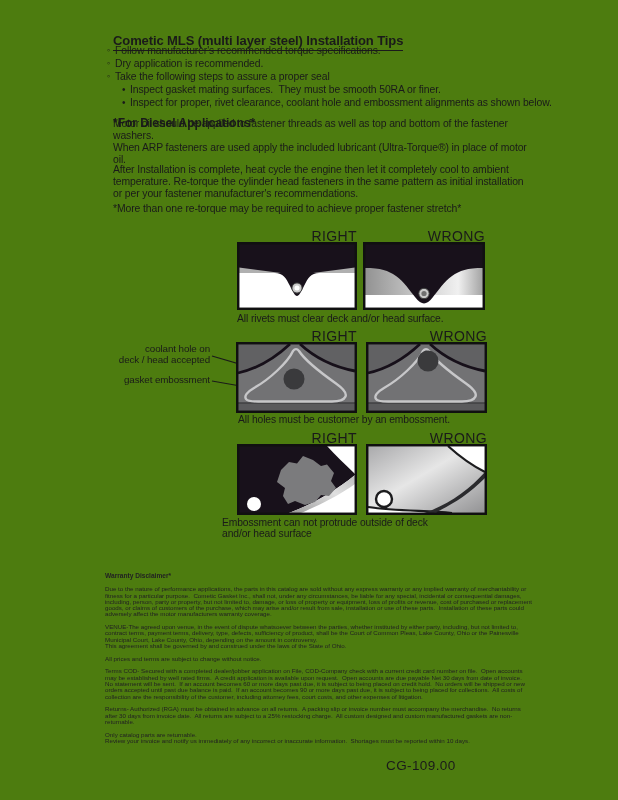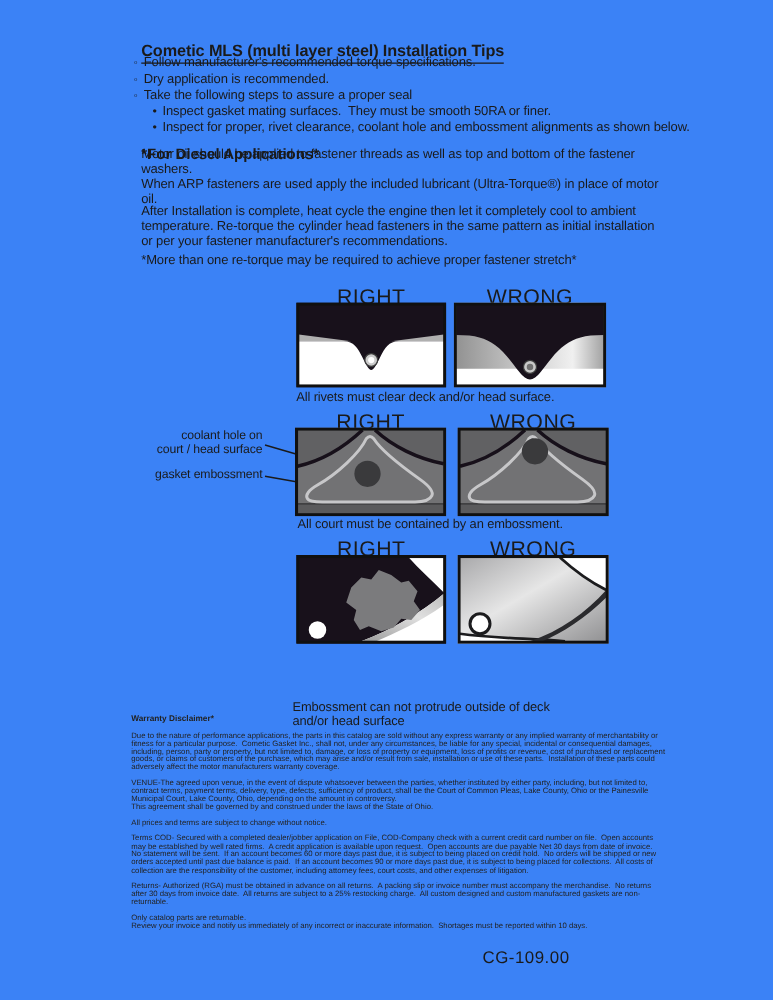--- a/index.html
+++ b/index.html
@@ -1,30 +1,30 @@
 <!DOCTYPE html>
 <html><head>
 <meta charset="utf-8">
 <style>
   html,body{margin:0;padding:0;}
-  .page{position:relative;width:618px;height:800px;background:#3b82f6;overflow:hidden;
+  .page{position:relative;width:618px;height:800px;background:#4d7c0f;overflow:hidden;
         font-family:"Liberation Sans",sans-serif;color:#1a1a1a;}
   .abs{position:absolute;}
   #title{left:113px;top:24px;font-size:13px;font-weight:bold;letter-spacing:-0.1px;
          border-bottom:1.5px solid #1a1a1a;padding-bottom:2px;}
   .bullets{left:107px;top:44px;font-size:10.4px;letter-spacing:-0.1px;width:460px;}
   .bullet{display:flex;line-height:13px;}
   .bullet .mk{width:8px;flex:0 0 8px;font-size:9px;}
   .bullet.sub{padding-left:15px;}
   .bullet.sub .mk{font-size:10px;}
   .bullet .bt{white-space:pre-wrap;}
   .diesel-h{left:113px;top:116px;font-size:12px;font-weight:bold;}
   .dp{left:113px;width:420px;font-size:10.4px;line-height:12px;letter-spacing:-0.1px;white-space:pre-line;}
   #dp1{top:118px;} #dp2{top:164px;} #dp3{top:203px;}
-  .dg-label{font-size:17px;letter-spacing:0.4px;text-align:center;}
+  .dg-label{font-size:14px;letter-spacing:0.4px;text-align:right;}
   .fig{position:absolute;}
   .fig svg{display:block;width:100%;height:100%;}
   .cap{font-size:10.3px;font-weight:normal;letter-spacing:-0.1px;white-space:pre-line;line-height:11px;}
   .ann{text-align:right;font-size:9.8px;line-height:10.5px;white-space:pre-line;letter-spacing:-0.1px;}
   .warr{left:105px;top:573px;width:428px;font-size:6.2px;line-height:6.3px;color:#222;}
   .warr h3{font-size:6.6px;margin:0 0 7px 0;}
   .warr p{margin:0 0 6.4px 0;white-space:pre-wrap;}
   #code{left:386px;top:758px;font-size:13.5px;letter-spacing:0.4px;}
 </style>
 </head>
@@ -96,21 +96,21 @@
       <circle cx="61" cy="51.5" r="2.6" fill="#707070"></circle>
       <rect x="1.2" y="1.2" width="119.6" height="65.6" fill="none" stroke="#101010" stroke-width="2.5"></rect>
     </svg>
   </div>
   <div class="cap abs" style="left:237px;top:313px;">All rivets must clear deck and/or head surface.</div>
 
   <div class="dg-label abs" style="left:236px;top:328px;width:121px;">RIGHT</div>
   <div class="dg-label abs" style="left:366px;top:328px;width:121px;">WRONG</div>
 
   <div class="ann abs" style="left:90px;top:344px;width:120px;">coolant hole on
-court / head surface</div>
+deck / head accepted</div>
   <div class="ann abs" style="left:90px;top:375px;width:120px;">gasket embossment</div>
   <svg class="abs" style="left:211px;top:352px;" width="84" height="42">
     <line x1="1" y1="4" x2="80" y2="27" stroke="#1a1a1a" stroke-width="1.1"></line>
     <line x1="1" y1="29" x2="52" y2="38" stroke="#1a1a1a" stroke-width="1.1"></line>
   </svg>
 
   <div class="fig" style="left:236px;top:342px;width:121px;height:71px;">
     <svg viewBox="0 0 121 71">
       <rect width="121" height="71" fill="#727274"></rect>
       <path d="M2,2 L54,2 C38,17 20,27 2,31 Z" fill="#616163"></path>
@@ -131,21 +131,21 @@
       <path d="M64,2 L119,2 L119,29 C98,25 78,15 64,2 Z" fill="#616163"></path>
       <path d="M54,2 C38,17 20,27 2,31" fill="none" stroke="#17101a" stroke-width="2.8"></path>
       <path d="M64,2 C78,15 98,25 119,29" fill="none" stroke="#17101a" stroke-width="2.8"></path>
       <rect x="2" y="61" width="117" height="8" fill="#5a5a5c"></rect>
       <line x1="2" y1="61" x2="119" y2="61" stroke="#404042" stroke-width="1.4"></line>
       <path d="M57,9 C52,20 34,37 18,46 C11,50 8,54 10,57 C11,59 15,59.5 22,59.5 L96,59.5 C104,59.5 108,58 109.5,54.5 C111,51 107,46.5 100,41.5 C88,33 70,20 63,9 C61,6.5 59,6.5 57,9 Z" fill="none" stroke="#c7c7c9" stroke-width="2.4"></path>
       <circle cx="62" cy="19" r="10.5" fill="#3a3a3c"></circle>
       <rect x="1.2" y="1.2" width="118.6" height="68.6" fill="none" stroke="#101010" stroke-width="2.5"></rect>
     </svg>
   </div>
-  <div class="cap abs" style="left:238px;top:414px;">All court must be contained by an embossment.</div>
+  <div class="cap abs" style="left:238px;top:414px;">All holes must be customer by an embossment.</div>
 
   <div class="dg-label abs" style="left:237px;top:430px;width:120px;">RIGHT</div>
   <div class="dg-label abs" style="left:366px;top:430px;width:121px;">WRONG</div>
 
   <div class="fig" style="left:237px;top:444px;width:120px;height:71px;">
     <svg viewBox="0 0 120 71">
       <defs>
         <linearGradient id="g3r" x1="0" y1="1" x2="1" y2="0">
           <stop offset="0" stop-color="#9a9a9a"></stop>
             <stop offset="0.6" stop-color="#e0e0e0"></stop>
@@ -173,21 +173,21 @@
       <rect width="121" height="71" fill="url(#g3w)"></rect>
       <path d="M82,2 L119,2 L119,28 C107,22 93,12 82,2 Z" fill="#ffffff"></path>
       <path d="M82,2 C93,12 107,22 119,28" fill="none" stroke="#1c1c1e" stroke-width="2.2"></path>
       <path d="M2,63 C30,67 58,66.5 86,69 L2,69 Z" fill="#ffffff"></path>
       <path d="M2,63 C30,67 58,66.5 86,69" fill="none" stroke="#1c1c1e" stroke-width="2.2"></path>
       <path d="M58,69 C82,61 103,46 119,28 L119,34 C102,51 84,62 68,69 Z" fill="#2b2b2e"></path>
       <circle cx="18" cy="55" r="8" fill="#ffffff" stroke="#1c1c1e" stroke-width="2.4"></circle>
       <rect x="1.2" y="1.2" width="118.6" height="68.6" fill="none" stroke="#101010" stroke-width="2.5"></rect>
     </svg>
   </div>
-  <div class="cap abs" style="left:234px;top:517px;margin-top:44px;">Embossment can not protrude outside of deck
+  <div class="cap abs" style="left:222px;top:517px;">Embossment can not protrude outside of deck
 and/or head surface</div>
 
   <div class="warr abs">
     <h3>Warranty Disclaimer*</h3>
     <p>Due to the nature of performance applications, the parts in this catalog are sold without any express warranty or any implied warranty of merchantability or fitness for a particular purpose.  Cometic Gasket Inc., shall not, under any circumstances, be liable for any special, incidental or consequential damages, including, person, party or property, but not limited to, damage, or loss of property or equipment, loss of profits or revenue, cost of purchased or replacement goods, or claims of customers of the purchase, which may arise and/or result from sale, installation or use of these parts.  Installation of these parts could adversely affect the motor manufacturers warranty coverage.</p>
     <p>VENUE-The agreed upon venue, in the event of dispute whatsoever between the parties, whether instituted by either party, including, but not limited to, contract terms, payment terms, delivery, type, defects, sufficiency of product, shall be the Court of Common Pleas, Lake County, Ohio or the Painesville Municipal Court, Lake County, Ohio, depending on the amount in controversy.
 This agreement shall be governed by and construed under the laws of the State of Ohio.</p>
     <p>All prices and terms are subject to change without notice.</p>
     <p>Terms COD- Secured with a completed dealer/jobber application on File, COD-Company check with a current credit card number on file.  Open accounts may be established by well rated firms.  A credit application is available upon request.  Open accounts are due payable Net 30 days from date of invoice.  No statement will be sent.  If an account becomes 60 or more days past due, it is subject to being placed on credit hold.  No orders will be shipped or new orders accepted until past due balance is paid.  If an account becomes 90 or more days past due, it is subject to being placed for collections.  All costs of collection are the responsibility of the customer, including attorney fees, court costs, and other expenses of litigation.</p>
     <p>Returns- Authorized (RGA) must be obtained in advance on all returns.  A packing slip or invoice number must accompany the merchandise.  No returns after 30 days from invoice date.  All returns are subject to a 25% restocking charge.  All custom designed and custom manufactured gaskets are non-returnable.</p>

